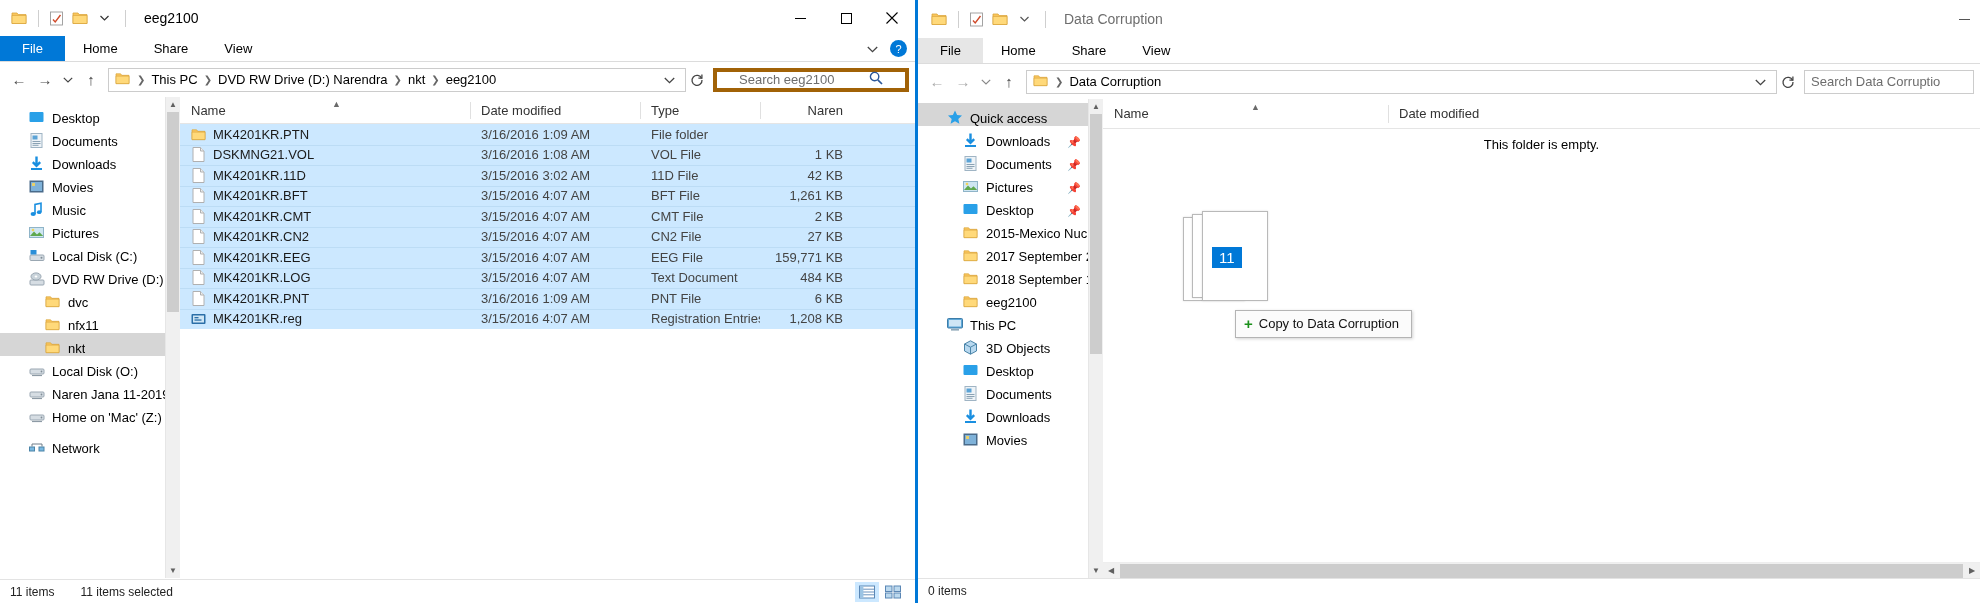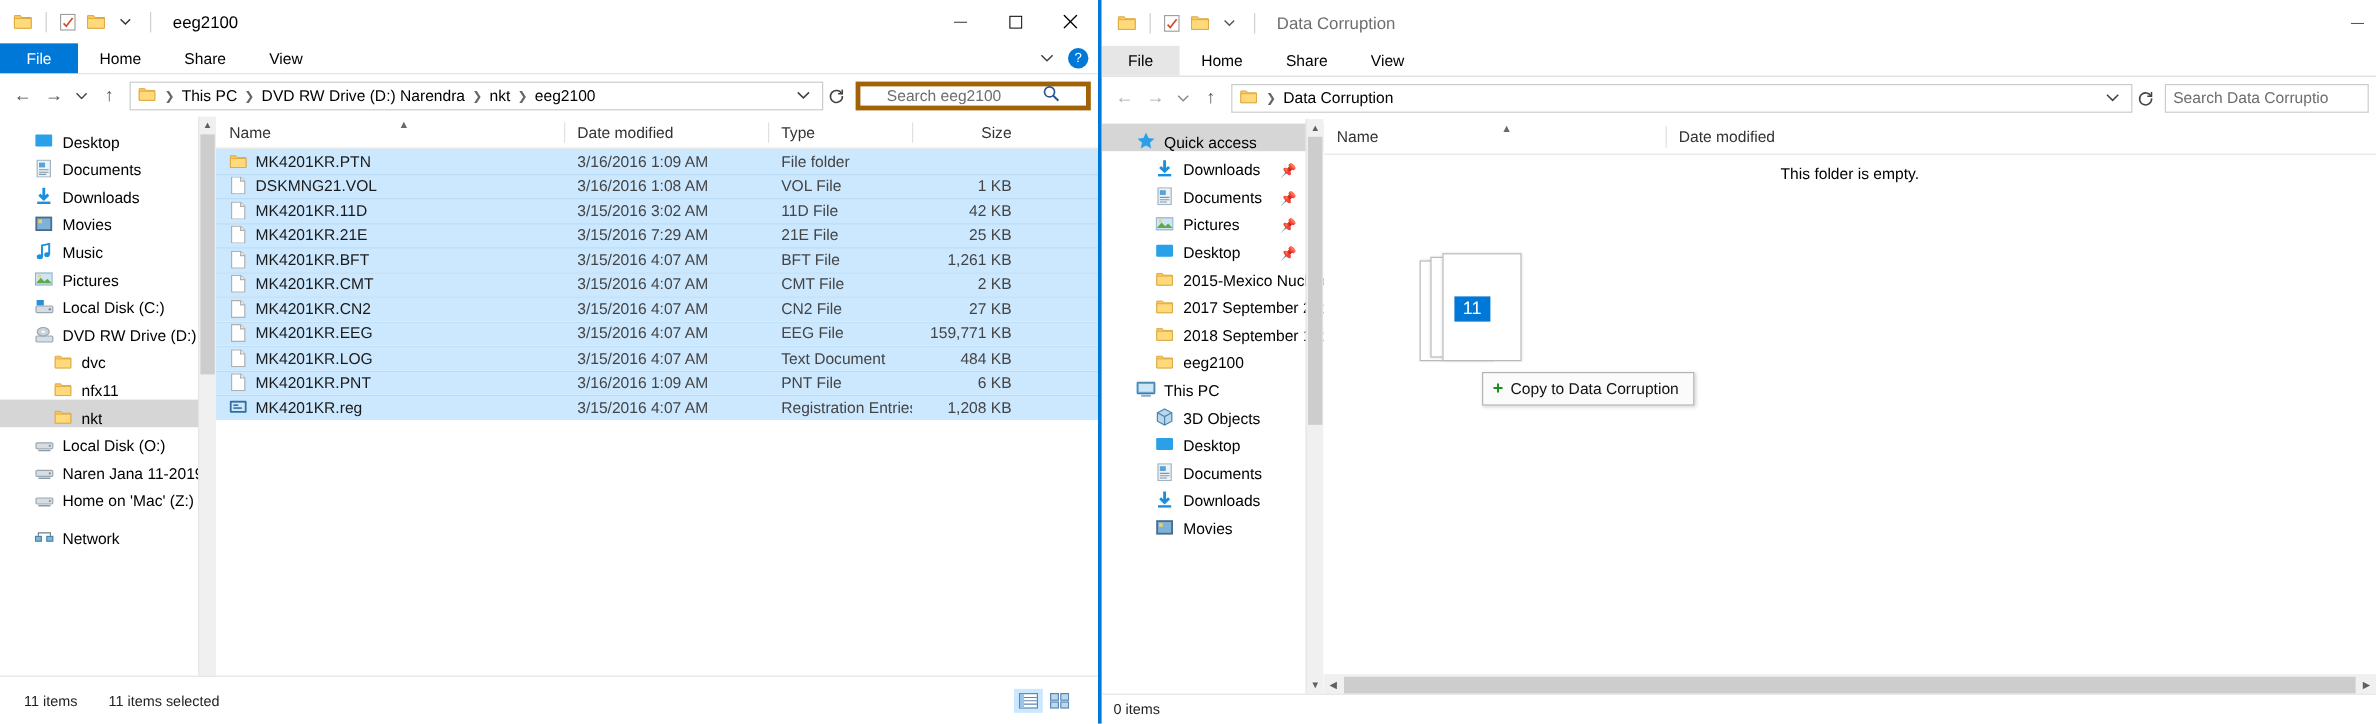--- a/index.html
+++ b/index.html
@@ -161,22 +161,22 @@
     font-size: 13px; color: #1a1a1a;
   }
   .row.sel { background: #cce8ff; }
   .row.sel + .row.sel { box-shadow: inset 0 1px 0 #bcdcf5; }
   .cell { padding-left: 11px; overflow: hidden; white-space: nowrap; display: flex; align-items: center; gap: 7px; }
   .cell.c-size { justify-content: flex-end; padding-right: 11px; padding-left: 0; color: #444; }
   .cell.c-date, .cell.c-type { color: #444; }
   .f-ico { width: 15px; height: 15px; flex-shrink: 0; display: flex; align-items: center; justify-content: center; }
 
   .statusbar {
-    height: 40px; border-top: 1px solid #e3e3e3;
-    display: flex; align-items: center; padding: 0 20px;
+    height: 24px; border-top: 1px solid #e3e3e3;
+    display: flex; align-items: center; padding: 0 10px;
     font-size: 12px; color: #222; background: #fff;
     position: absolute; bottom: 0; left: 0; right: 0;
   }
   .status-item { margin-right: 26px; }
   .view-btns { margin-left: auto; display: flex; gap: 2px; align-items: center; }
   .vbtn { width: 24px; height: 20px; display: flex; align-items: center; justify-content: center; }
   .vbtn.active { background: #cce8ff; }
 
   
   .win-right {
@@ -523,21 +523,21 @@
         <div class="arr bot">▼</div>
       </div>
     </div>
 
     <div class="filepane">
       <div class="col-head">
         <span class="sort-mark">▲</span>
         <div class="ch c-name">Name</div>
         <div class="ch c-date">Date modified</div>
         <div class="ch c-type">Type</div>
-        <div class="ch c-size">Size</div>
+        <div class="ch c-size">Naren</div>
       </div>
 
       <div id="left-rows">
           <div class="row sel">
             <div class="cell c-name">
               <span class="f-ico">
                 <svg width="15" height="13" viewBox="0 0 16 14">
                   <path d="M1 2h5l1.2 1.6H15V12.5H1z" fill="#fcc860" stroke="#d9a43b" stroke-width=".8"></path>
                   <path d="M1 4.4h14V12.5H1z" fill="#ffd97a" stroke="#d9a43b" stroke-width=".7"></path>
                 </svg>
@@ -568,34 +568,20 @@
                 <svg width="13" height="15" viewBox="0 0 13 15">
                   <path d="M1 0.5h7.5L12 4v10.5H1z" fill="#fff" stroke="#b0b0b0"></path>
                   <path d="M8.5 0.5V4H12" fill="#eee" stroke="#b0b0b0"></path>
                 </svg>
               </span>
               <span>MK4201KR.11D</span>
             </div>
             <div class="cell c-date">3/15/2016 3:02 AM</div>
             <div class="cell c-type">11D File</div>
             <div class="cell c-size">42 KB</div>
-          </div>
-          <div class="row sel">
-            <div class="cell c-name">
-              <span class="f-ico">
-                <svg width="13" height="15" viewBox="0 0 13 15">
-                  <path d="M1 0.5h7.5L12 4v10.5H1z" fill="#fff" stroke="#b0b0b0"></path>
-                  <path d="M8.5 0.5V4H12" fill="#eee" stroke="#b0b0b0"></path>
-                </svg>
-              </span>
-              <span>MK4201KR.21E</span>
-            </div>
-            <div class="cell c-date">3/15/2016 7:29 AM</div>
-            <div class="cell c-type">21E File</div>
-            <div class="cell c-size">25 KB</div>
           </div>
           <div class="row sel">
             <div class="cell c-name">
               <span class="f-ico">
                 <svg width="13" height="15" viewBox="0 0 13 15">
                   <path d="M1 0.5h7.5L12 4v10.5H1z" fill="#fff" stroke="#b0b0b0"></path>
                   <path d="M8.5 0.5V4H12" fill="#eee" stroke="#b0b0b0"></path>
                 </svg>
               </span>
               <span>MK4201KR.BFT</span>

